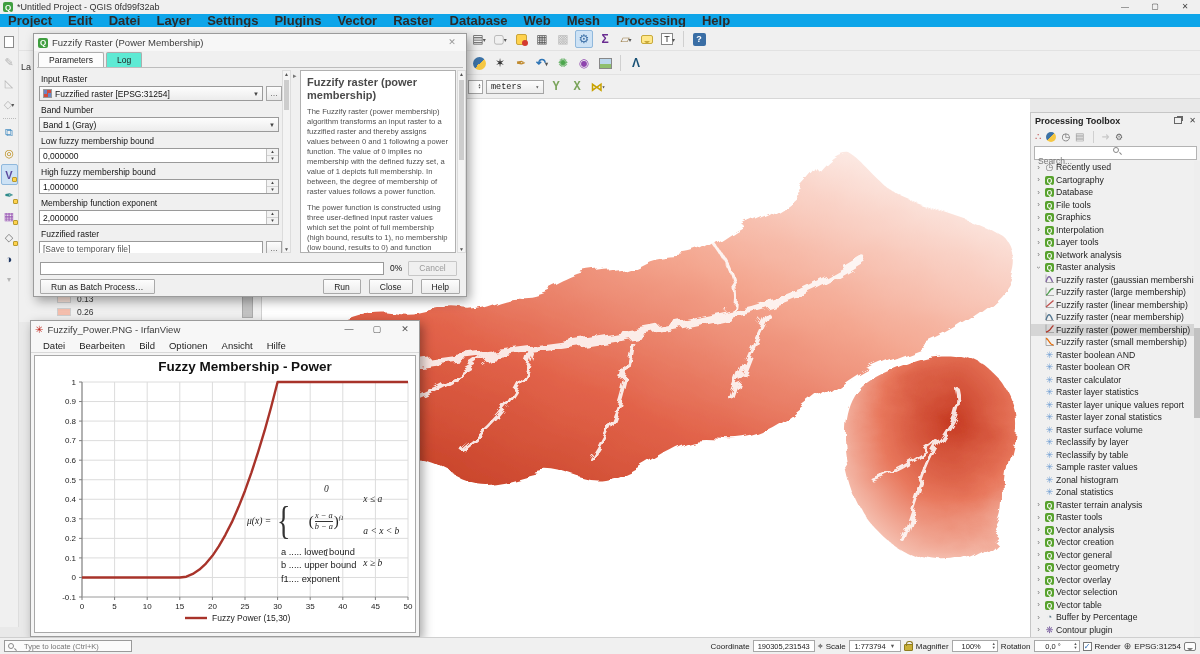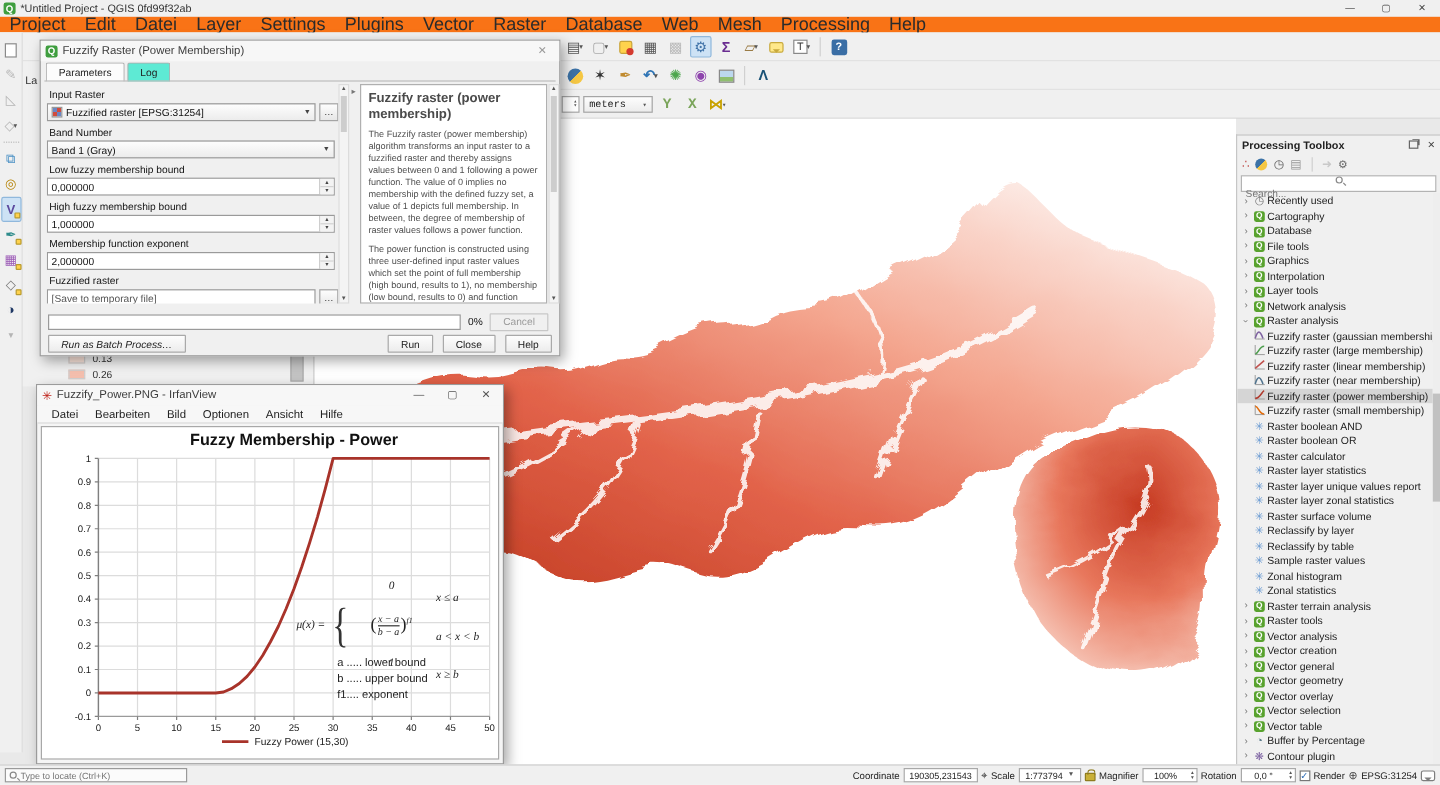--- a/index.html
+++ b/index.html
@@ -5,21 +5,21 @@
   * { margin:0; padding:0; box-sizing:border-box; }
   html,body { width:1200px; height:654px; }
   body { font-family:"Liberation Sans", sans-serif; background:#fff; overflow:hidden; position:relative; }
   .screen { position:absolute; inset:0; width:1200px; height:654px; background:#e9e9e9; overflow:hidden; }
 
   
   .titlebar { position:absolute; left:0; top:0; width:1200px; height:14px; background:#f0f0f0; display:flex; align-items:center; font-size:9px; color:#333; }
   .qlogo { width:10px; height:10px; margin:0 4px 0 3px; background:#3f9e3f; color:#fff; border-radius:2px; font-size:8px; font-weight:bold; display:flex; align-items:center; justify-content:center; }
   .win-ctrls { margin-left:auto; display:flex; height:14px; }
   .win-ctrls span { width:30px; text-align:center; font-size:8px; color:#444; line-height:14px; }
-  .menubar { position:absolute; left:0; top:14px; width:1200px; height:13px; background:#f97316; display:flex; align-items:center; font-size:15px; color:#2b2b2b; }
+  .menubar { position:absolute; left:0; top:14px; width:1200px; height:13px; background:#0ea5e9; display:flex; align-items:center; font-size:13px; color:#2b2b2b;font-weight:bold; }
   .menubar .mi { padding:0 8px; }
   .toolbars { position:absolute; left:0; top:27px; width:1200px; height:72px; background:#f0f0f0; border-bottom:1px solid #d7d7d7; }
   .tb-row { position:absolute; left:0; width:1200px; height:24px; border-bottom:1px solid #e2e2e2; }
   .tb-icons { position:absolute; top:2px; display:flex; align-items:center; gap:3px; height:20px; }
   .ticon { width:18px; height:18px; display:flex; align-items:center; justify-content:center; font-size:12px; color:#555; position:relative; }
   .ticon.active { background:#cde2f5; border:1px solid #90b8dc; border-radius:2px; }
   .dd { font-size:6px; color:#555; margin-left:-1px; }
   .vsep { width:1px; height:16px; background:#d0d0d0; margin:0 3px; }
   .bookmark { width:11px; height:11px; background:#ffd24d; border:1px solid #c9a43a; border-radius:2px; position:relative; }
   .bookmark:after { content:""; position:absolute; right:-2px; bottom:-2px; width:6px; height:6px; border-radius:50%; background:#d43a2f; }
@@ -136,21 +136,21 @@
   .tb-row2 .chev.open { transform:rotate(90deg); }
   .tb-row2 .spacer { width:12px; flex:0 0 auto; }
   .tb-row2 .icon { width:13px; flex:0 0 auto; text-align:center; }
   .qicon { color:#fff; background:#58a22e; font-weight:bold; font-size:7px; border-radius:2px; padding:0 1px; display:inline-block; line-height:9px; width:9px; }
   .algicon { color:#6b9bd2; font-size:9px; }
   .ptb-scroll { position:absolute; right:0; top:48px; bottom:0; width:6px; background:#eee; }
   .ptb-scroll .thumb { position:absolute; left:0; right:0; top:35%; height:90px; background:#c1c1c1; }
 
   
   .statusbar { position:absolute; left:0; top:637px; width:1200px; height:17px; background:#f0f0f0; border-top:1px solid #cfcfcf; display:flex; align-items:center; font-size:8px; color:#222; z-index:50; padding:0 4px; gap:3px; }
-  .locate { width:152px; height:12px; border:1px solid #9a9a9a; background:#fbfbfb; display:flex; align-items:center; padding:0 3px; gap:3px; }
+  .locate { width:128px; height:12px; border:1px solid #9a9a9a; background:#fbfbfb; display:flex; align-items:center; padding:0 3px; gap:10px; }
   .locate input { border:none; outline:none; background:transparent; font-size:7.5px; color:#777; width:100%; font-family:"Liberation Sans",sans-serif; }
   .sb-box { height:12px; background:#fff; border:1px solid #a8a8a8; display:flex; align-items:center; justify-content:center; font-size:7.5px; color:#222; padding:0 3px; }
   .sb-spin { position:relative; padding-right:10px; }
   .sb-spin .arr { position:absolute; right:1px; top:0; bottom:0; display:flex; flex-direction:column; justify-content:center; font-size:4px; color:#555; line-height:4px; }
   .sb-combo { gap:4px; }
   .sb-combo .chev { font-size:5.5px; color:#555; }
   .cbx { width:9px; height:9px; border:1px solid #777; background:#fff; color:#2d6cb5; font-size:8px; line-height:8px; text-align:center; }
   .lock { width:9px; height:7px; background:#c9b037; border:1px solid #8f7c1f; border-radius:1px; position:relative; margin-top:3px; }
   .lock:before { content:""; position:absolute; left:1px; top:-4px; width:5px; height:4px; border:1.5px solid #8f7c1f; border-bottom:none; border-radius:3px 3px 0 0; }
   .sbubble { width:12px; height:9px; border:1px solid #7d7d7d; border-radius:2px; position:relative; background:#fdfdfd; }
@@ -399,21 +399,21 @@
       <span class="thumb"></span>
       <span class="dn" style="position:absolute;bottom:0;left:0;right:0;text-align:center;">▼</span>
     </div>
 
     <div class="prog-row">
       <div class="prog-bar"></div>
       <span class="prog-pct">0%</span>
       <span class="btn disabled">Cancel</span>
     </div>
     <div class="btn-row">
-      <span class="btn" style="margin-left:0;font-style:italic;">Run as Batch Process…</span>
+      <span class="btn" style="margin-left:0;">Run as Batch Process…</span>
       <span class="grow"></span>
       <span class="btn">Run</span>
       <span class="btn">Close</span>
       <span class="btn">Help</span>
     </div>
   </div>
 
   <div class="window iv">
     <div class="wtitle">
       <span style="color:#c0261d; font-size:10px;">✳</span>

